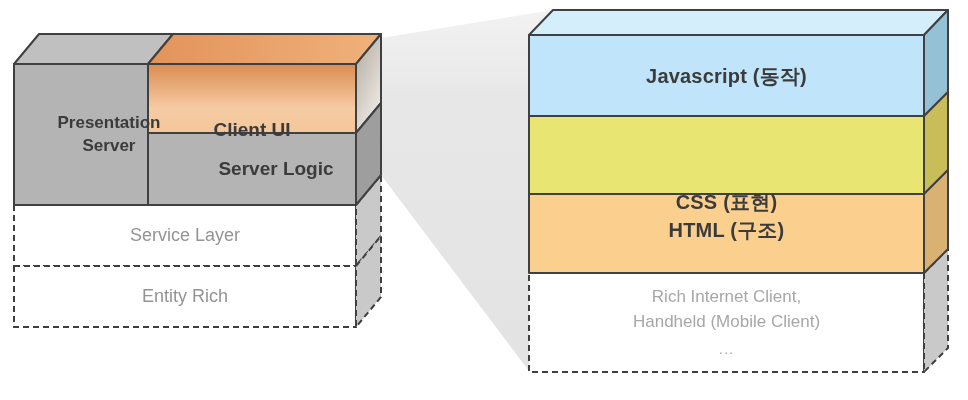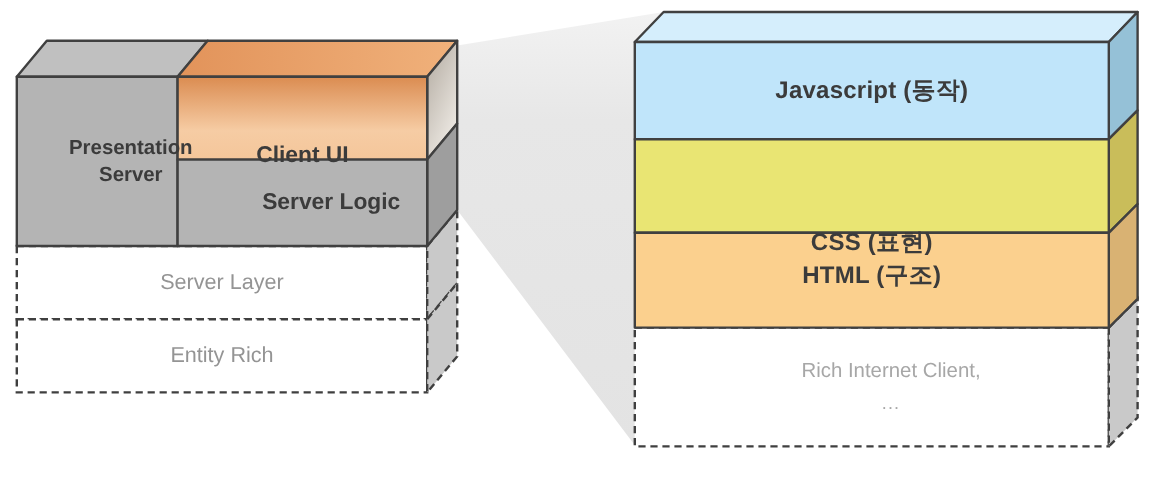--- a/index.html
+++ b/index.html
@@ -89,28 +89,29 @@
 
   <div class="label bold-md" style="left:14px; top:64px; width:134px; height:141px;padding-left:28px;">
     <span>Presentation</span>
     <span>Server</span>
   </div>
 
   <div class="label bold-lg" style="left:148px; top:64px; width:208px; height:69px;margin-top:32px;">Client UI</div>
 
   <div class="label bold-lg" style="left:148px; top:133px; width:208px; height:72px;padding-left:24px;">Server Logic</div>
 
-  <div class="label gray-md" style="left:14px; top:205px; width:342px; height:61px;">Server Layer</div>
+  <div class="label gray-md" style="left:14px; top:205px; width:342px; height:61px;">Service Layer</div>
 
   <div class="label gray-md" style="left:14px; top:266px; width:342px; height:61px;">Entity Rich</div>
 
   <div class="label bold-xl" style="left:529px; top:35px; width:395px; height:81px;">Javascript (동작)</div>
 
   <div class="label bold-xl" style="left:529px; top:116px; width:395px; height:78px;margin-top:47px;">CSS (표현)</div>
 
   <div class="label bold-xl" style="left:529px; top:194px; width:395px; height:71px;">HTML (구조)</div>
 
-  <div class="label gray-sm" style="left:529px; top:273px; width:395px; height:99px;padding-left:16px;">
+  <div class="label gray-sm" style="left:529px; top:273px; width:395px; height:99px;">
     <span>Rich Internet Client,</span>
+    <span>Handheld (Mobile Client)</span>
     <span class="dots">...</span>
   </div>
 
 </div>
 
 </body></html>

